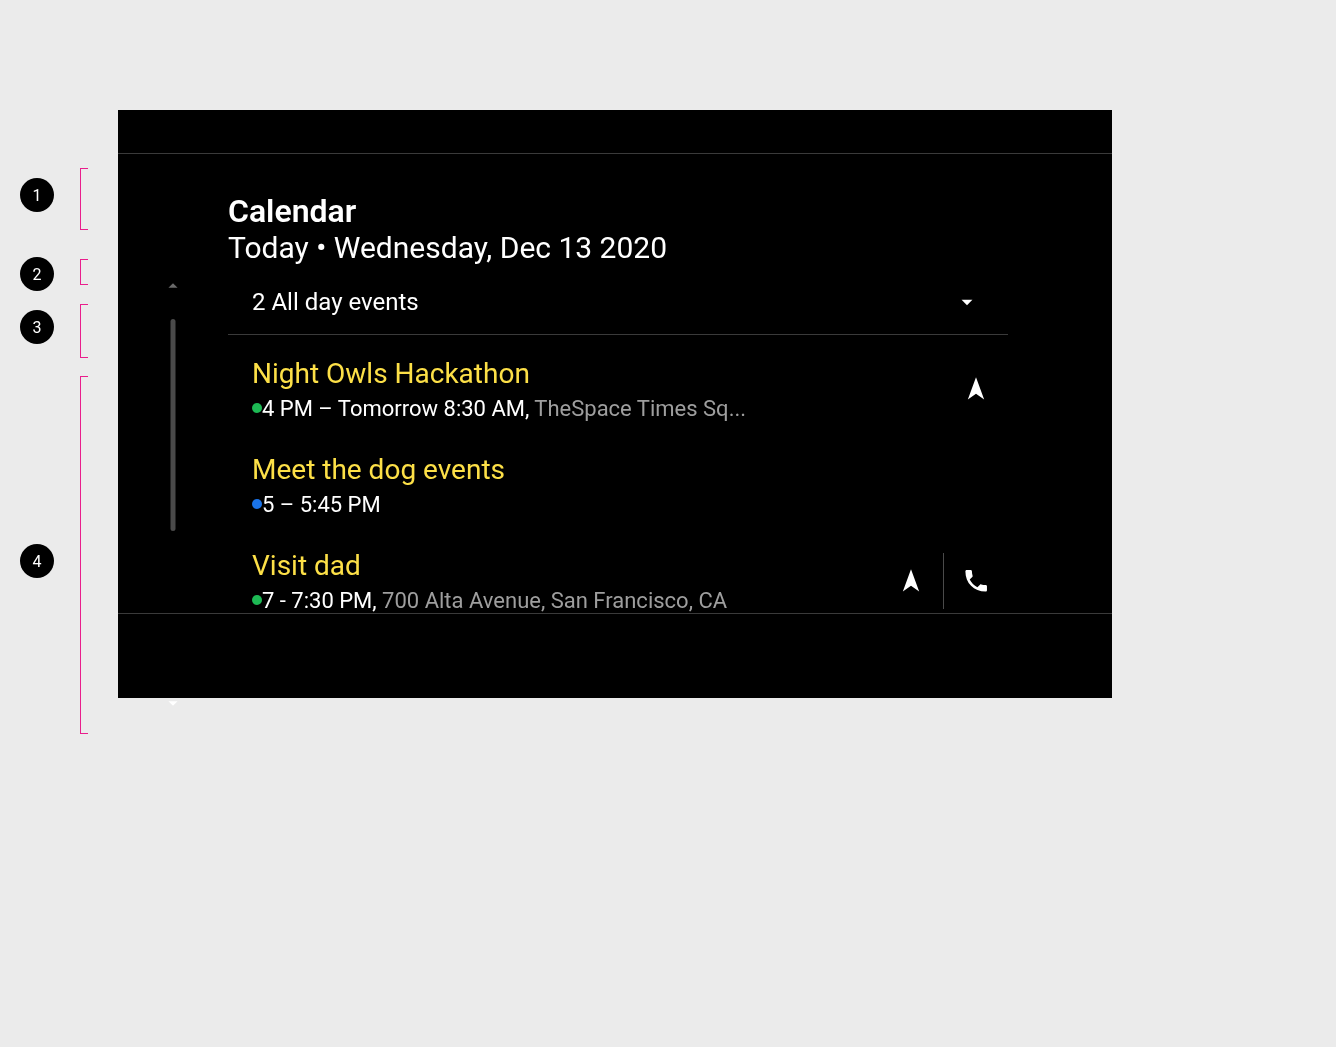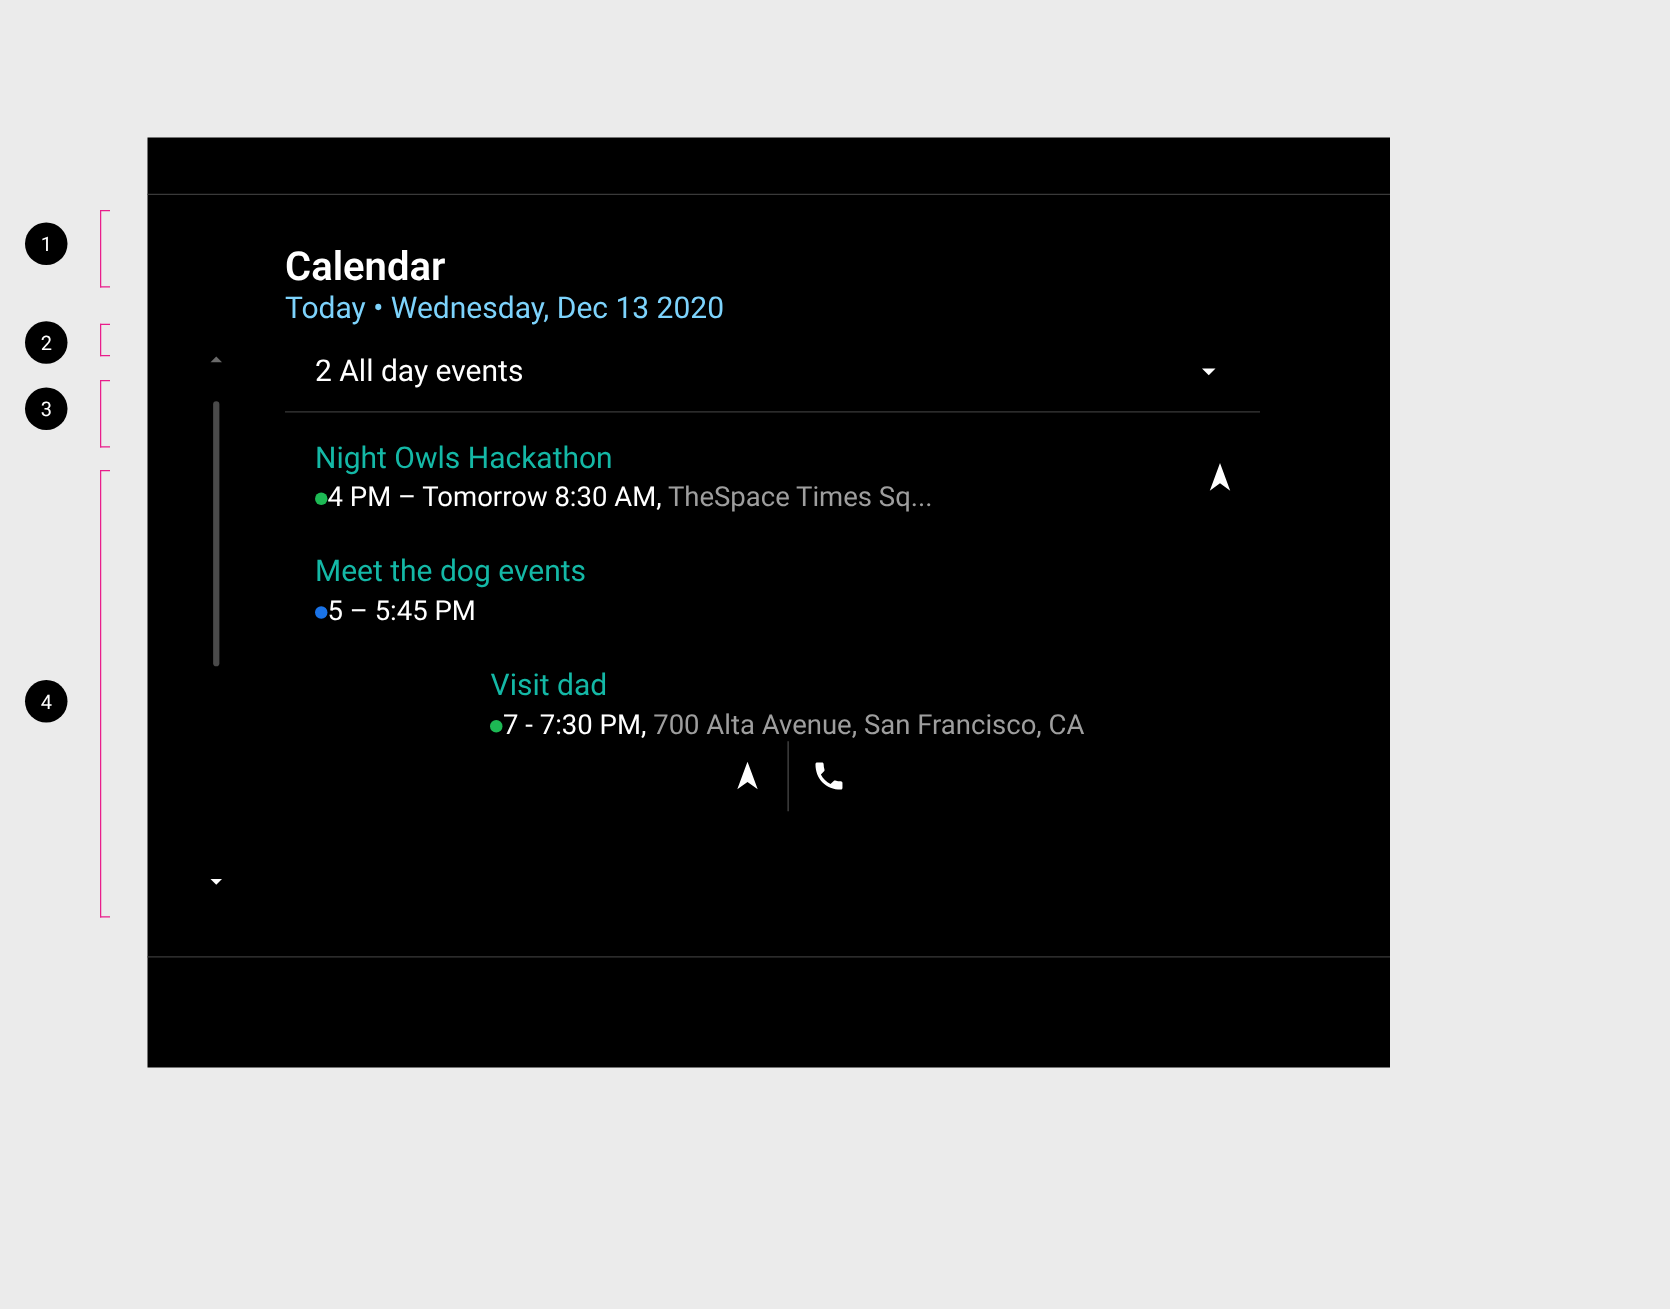--- a/index.html
+++ b/index.html
@@ -42,21 +42,21 @@
       border-left: 1px solid #e91e8c;
       border-top: 1px solid #e91e8c;
       border-bottom: 1px solid #e91e8c;
       width: 8px;
     }
     .device {
       position: absolute;
       left: 118px;
       top: 110px;
       width: 994px;
-      height: 744px;
+      height: 588px;
       background: #000;
       display: flex;
       flex-direction: column;
     }
     .status-bar {
       height: 46px;
       border-bottom: 1px solid #3a3a3a;
     }
     .content {
       flex: 1;
@@ -100,22 +100,22 @@
       padding-right: 104px;
       color: #fff;
     }
     .page-title {
       margin-top: 38px;
       font-size: 32px;
       font-weight: 600;
       color: #fff;
     }
     .date-row {
-      font-size: 24px;
-      color: #7dd3fc;
+      font-size: 30px;
+      color: #ffffff;
     }
     .allday-row {
       margin-top: 23px;
       display: flex;
       align-items: center;
       justify-content: space-between;
       padding-left: 24px;
       padding-bottom: 18px;
       border-bottom: 1px solid #3a3a3a;
     }
@@ -133,22 +133,22 @@
     .event-row {
       display: flex;
       align-items: center;
       justify-content: space-between;
       padding: 22px 0 0 24px;
     }
     .event-text {
       flex: 1;
     }
     .event-title {
-      font-size: 24px;
-      color: #14b8a6;
+      font-size: 28px;
+      color: #fde047;
       font-weight: 400;
     }
     .event-sub {
       margin-top: 6px;
       display: flex;
       align-items: center;
       gap: 0;
       font-size: 22px;
     }
     .color-dot {
@@ -271,21 +271,21 @@
       <div class="event-row" style="padding-top:32px;">
         <div class="event-text">
           <div class="event-title">Meet the dog events</div>
           <div class="event-sub">
             <span class="color-dot blue"></span>
             <span class="event-time">5 – 5:45 PM</span>
           </div>
         </div>
       </div>
 
-      <div class="event-row" style="padding-top:32px;flex-direction:column;">
+      <div class="event-row" style="padding-top:32px;">
         <div class="event-text">
           <div class="event-title">Visit dad</div>
           <div class="event-sub">
             <span class="color-dot green"></span>
             <span>
               <span class="event-time">7 - 7:30 PM, </span><span class="event-loc">700 Alta Avenue, San Francisco, CA</span>
             </span>
           </div>
         </div>
         <div class="event-actions">

